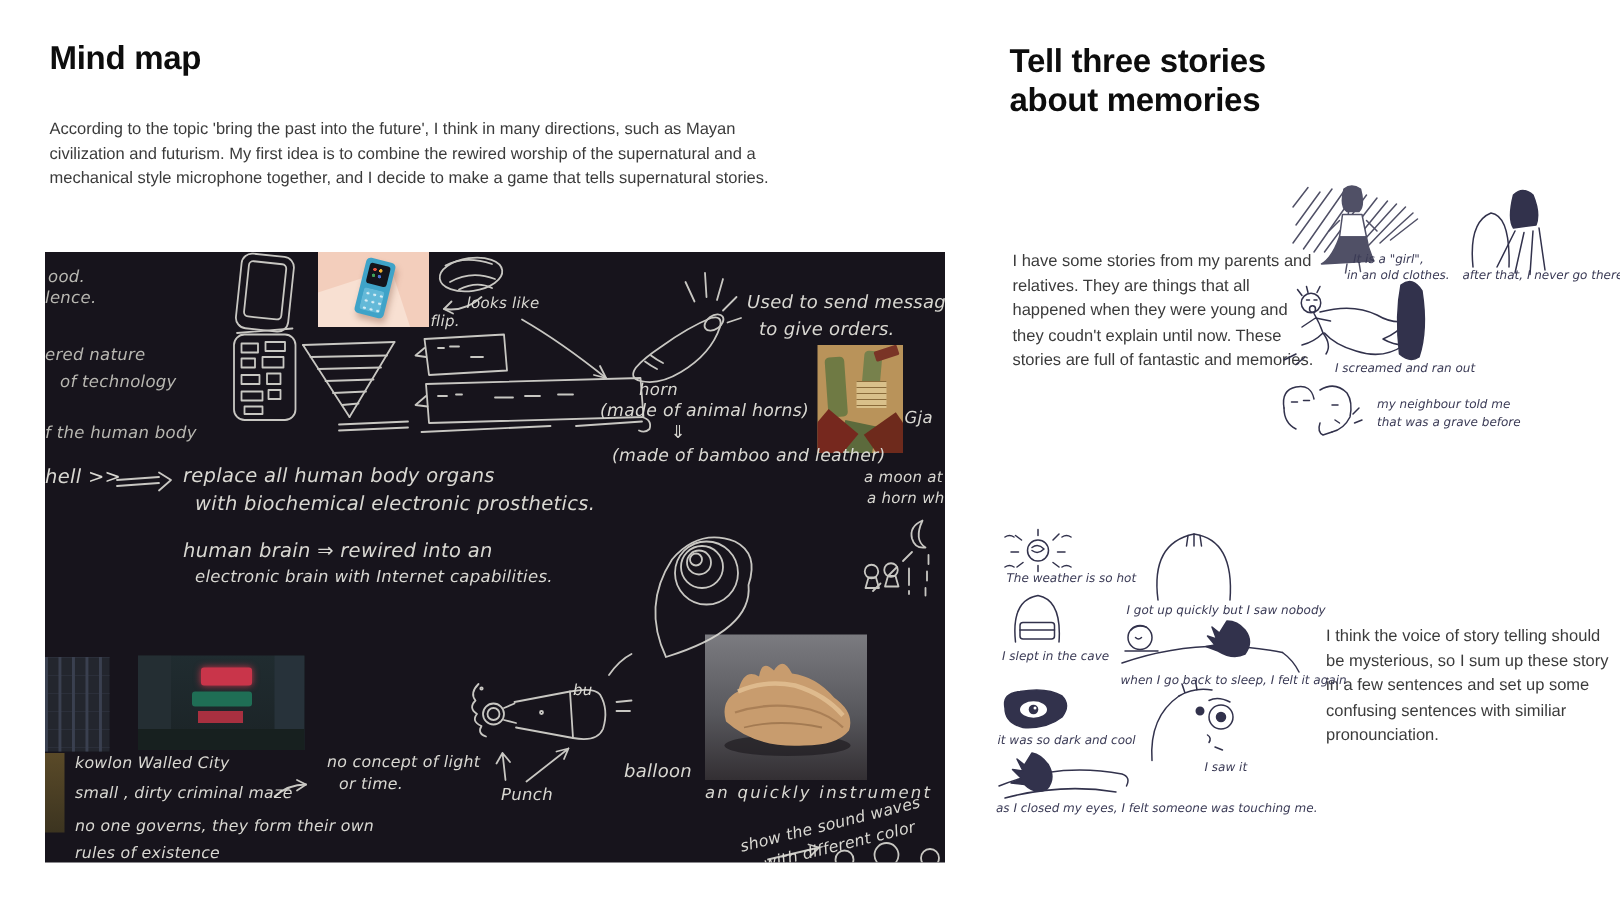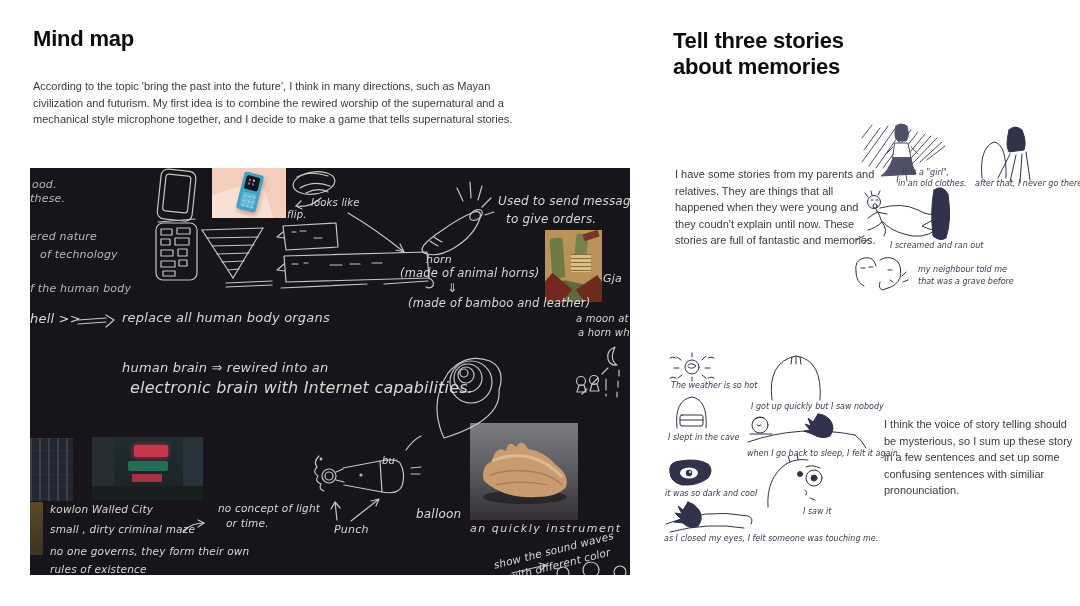--- a/index.html
+++ b/index.html
@@ -202,39 +202,40 @@
         <g>
           <path d="M482,405 L516,397 M516,397 L509,395 M516,397 L511,402"></path>
           <circle cx="533" cy="405" r="6"></circle>
             <circle cx="561" cy="402" r="8"></circle>
             <circle cx="590" cy="404" r="6"></circle>
         </g>
       </g>
     </svg>
 
     <div class="hw hw-dim" style="left:2px;top:10px;">ood.</div>
-    <div class="hw hw-dim" style="left:0;top:24px;">these.</div>
+    <div class="hw hw-dim" style="left:0;top:24px;">lence.</div>
     <div class="hw hw-dim" style="left:0;top:62px;">ered nature</div>
     <div class="hw hw-dim" style="left:10px;top:80px;">of technology</div>
     <div class="hw hw-dim" style="left:0;top:114px;">f the human body</div>
     <div class="hw" style="left:281px;top:29px;font-size:10px;">looks like</div>
     <div class="hw" style="left:257px;top:41px;font-size:10px;">flip.</div>
     <div class="hw" style="left:468px;top:26px;font-size:12px;">Used to send messages,</div>
     <div class="hw" style="left:476px;top:44px;font-size:12px;">to give orders.</div>
     <div class="hw" style="left:396px;top:85px;">horn</div>
     <div class="hw" style="left:370px;top:99px;font-size:11.5px;">(made of animal horns)</div>
     <div class="hw" style="left:417px;top:113px;font-size:12px;">⇓</div>
     <div class="hw" style="left:378px;top:129px;font-size:11.5px;">(made of bamboo and leather)</div>
     <div class="hw" style="left:573px;top:104px;">Gja</div>
     <div class="hw" style="left:546px;top:145px;font-size:10px;">a moon at</div>
     <div class="hw" style="left:548px;top:159px;font-size:10px;">a horn wh</div>
     <div class="hw" style="left:0;top:143px;font-size:13px;">hell &gt;&gt;</div>
     <div class="hw" style="left:92px;top:142px;font-size:13px;text-align:center;">replace all human body organs</div>
+    <div class="hw" style="left:100px;top:161px;font-size:13px;">with biochemical electronic prosthetics.</div>
     <div class="hw" style="left:92px;top:192px;font-size:13px;">human brain ⇒ rewired into an</div>
-    <div class="hw" style="left:100px;top:210px;font-size:16px;">electronic brain with Internet capabilities.</div>
+    <div class="hw" style="left:100px;top:210px;font-size:11px;">electronic brain with Internet capabilities.</div>
     <div class="hw" style="left:20px;top:335px;font-size:10.5px;">kowlon Walled City</div>
     <div class="hw" style="left:20px;top:355px;font-size:10.5px;">small , dirty criminal maze</div>
     <div class="hw" style="left:188px;top:334px;font-size:10.5px;">no concept of light</div>
     <div class="hw" style="left:196px;top:349px;font-size:10.5px;">or time.</div>
     <div class="hw" style="left:20px;top:377px;font-size:10.5px;">no one governs, they form their own</div>
     <div class="hw" style="left:20px;top:395px;font-size:10.5px;">rules of existence</div>
     <div class="hw" style="left:352px;top:287px;font-size:10px;">bu</div>
     <div class="hw" style="left:386px;top:339px;font-size:12px;">balloon</div>
     <div class="hw" style="left:304px;top:355px;">Punch</div>
     <div class="hw" style="left:440px;top:354px;letter-spacing:1.5px;">an quickly instrument</div>

